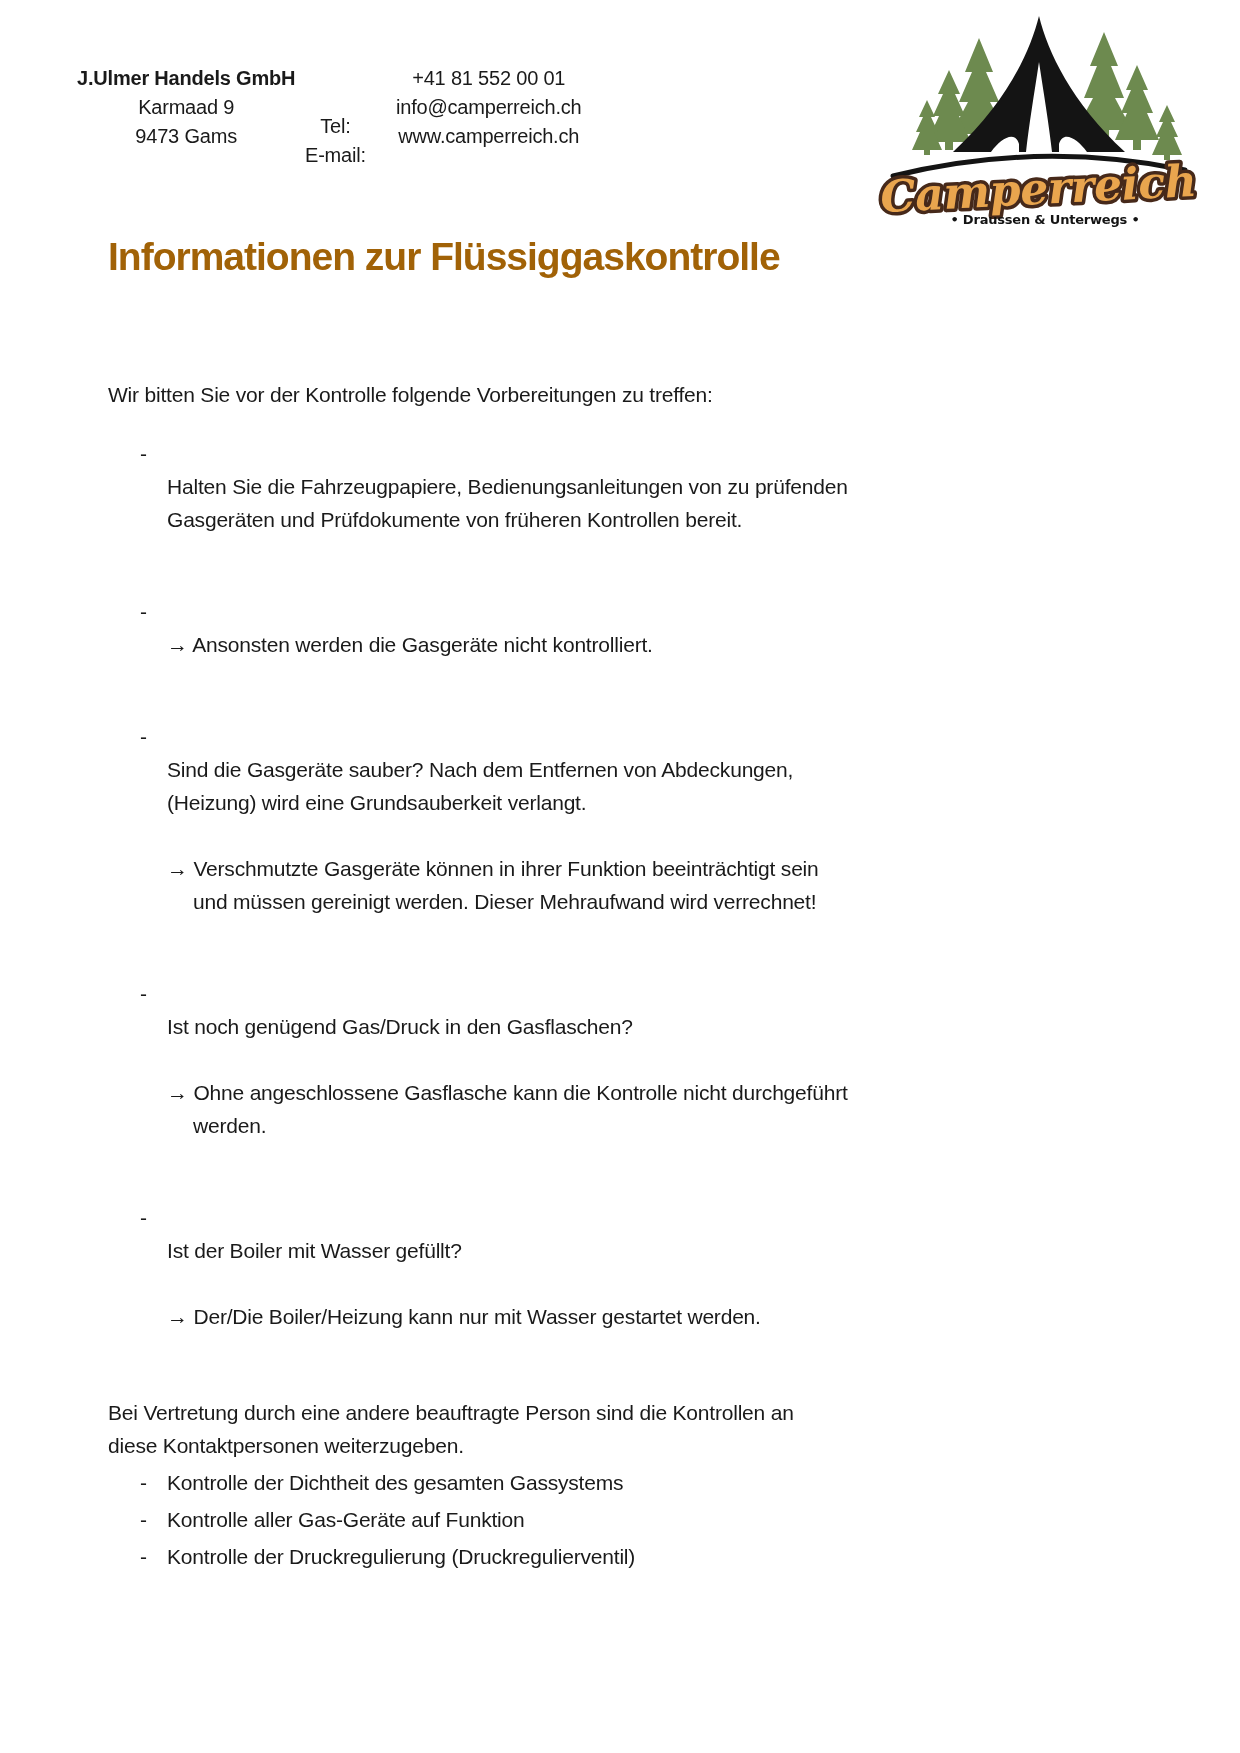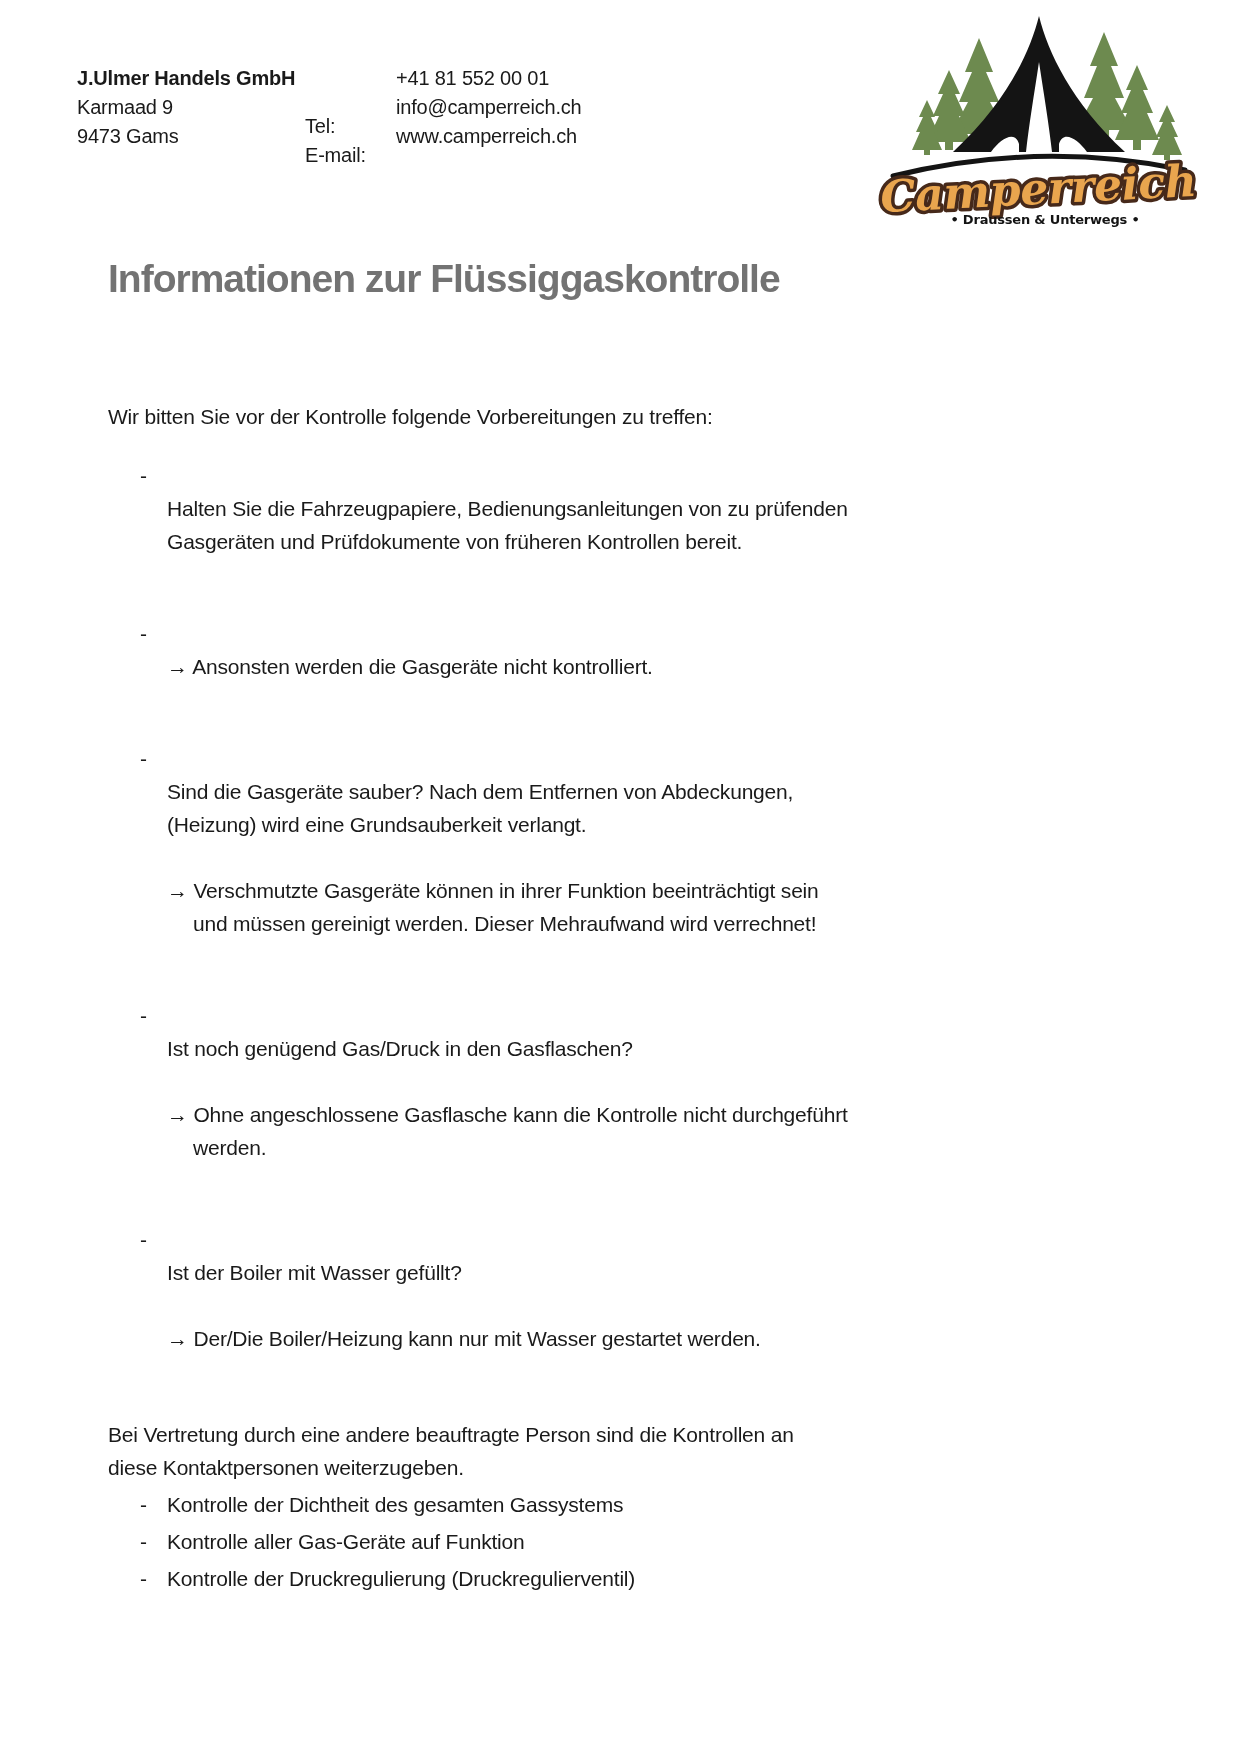--- a/index.html
+++ b/index.html
@@ -7,33 +7,33 @@
     position:relative;
     width:1240px;height:1753px;
     margin:0 auto;
     background:#ffffff;
     font-family:"Liberation Sans","DejaVu Sans",sans-serif;
     color:#1a1a1a;
     letter-spacing:-0.2px;
     overflow:hidden;
   }
   
-  .letterhead{position:relative;height:232px;}
+  .letterhead{position:relative;height:232px;text-align:center;}
   .company{position:absolute;left:77px;top:64px;font-size:20px;line-height:29px;}
   .company .name{font-weight:bold;}
   .contact-labels{position:absolute;left:305px;top:64px;font-size:20px;line-height:29px;margin-top:48px;}
   .contact-values{position:absolute;left:396px;top:64px;font-size:20px;line-height:29px;}
   .logo{position:absolute;left:878px;top:10px;width:322px;height:222px;}
   .logo svg{display:block;width:100%;height:100%;}
   
   h1.doc-title{
-    margin:22px 0 0 108px;
+    margin:0 0 0 108px;
     font-size:39px;line-height:50px;
     letter-spacing:-1px;
-    font-weight:bold;color:#737373;
+    font-weight:bold;color:#a16207;
   }
   
   .para{margin:0 0 0 108px;font-size:21px;line-height:33px;white-space:pre-line;}
   .intro{margin-top:96px;}
   ul.prep-list{list-style:none;margin:26px 0 0 0;padding:0;}
   ul.prep-list > li{display:flex;margin:0 0 26px 0;}
   ul.prep-list .dash{width:27px;margin-left:140px;flex:0 0 27px;font-size:21px;line-height:33px;}
   ul.prep-list .bt{font-size:21px;line-height:33px;white-space:pre-line;}
   .note{white-space:pre-line;padding-left:26px;text-indent:-26px;}
   .rep-para{margin-top:30px;}

